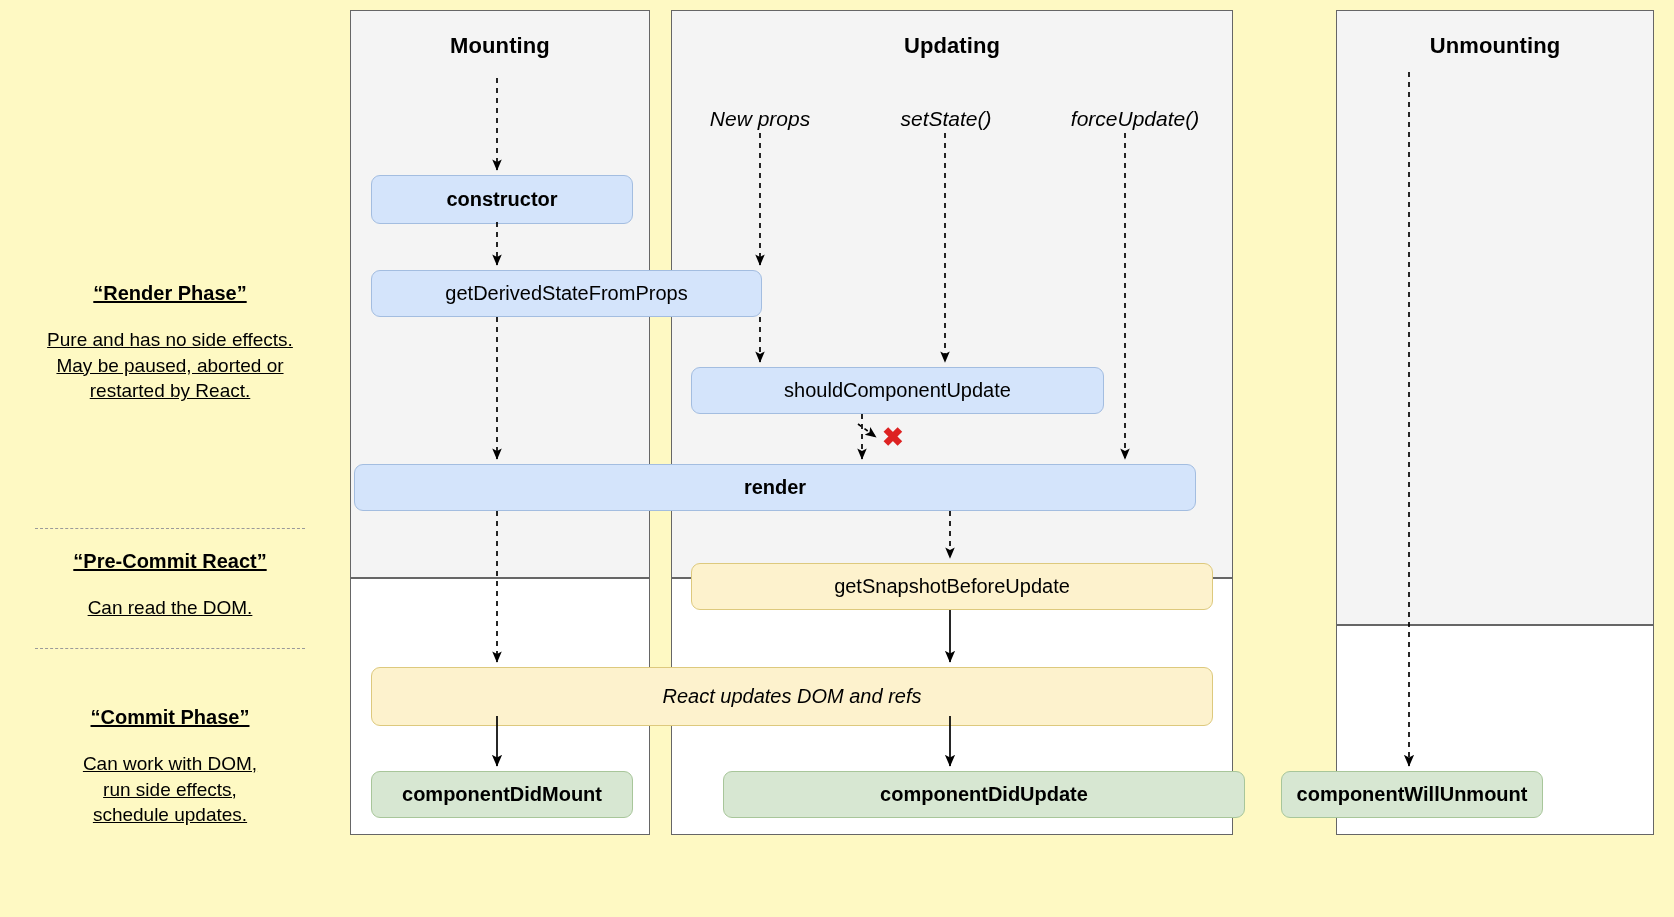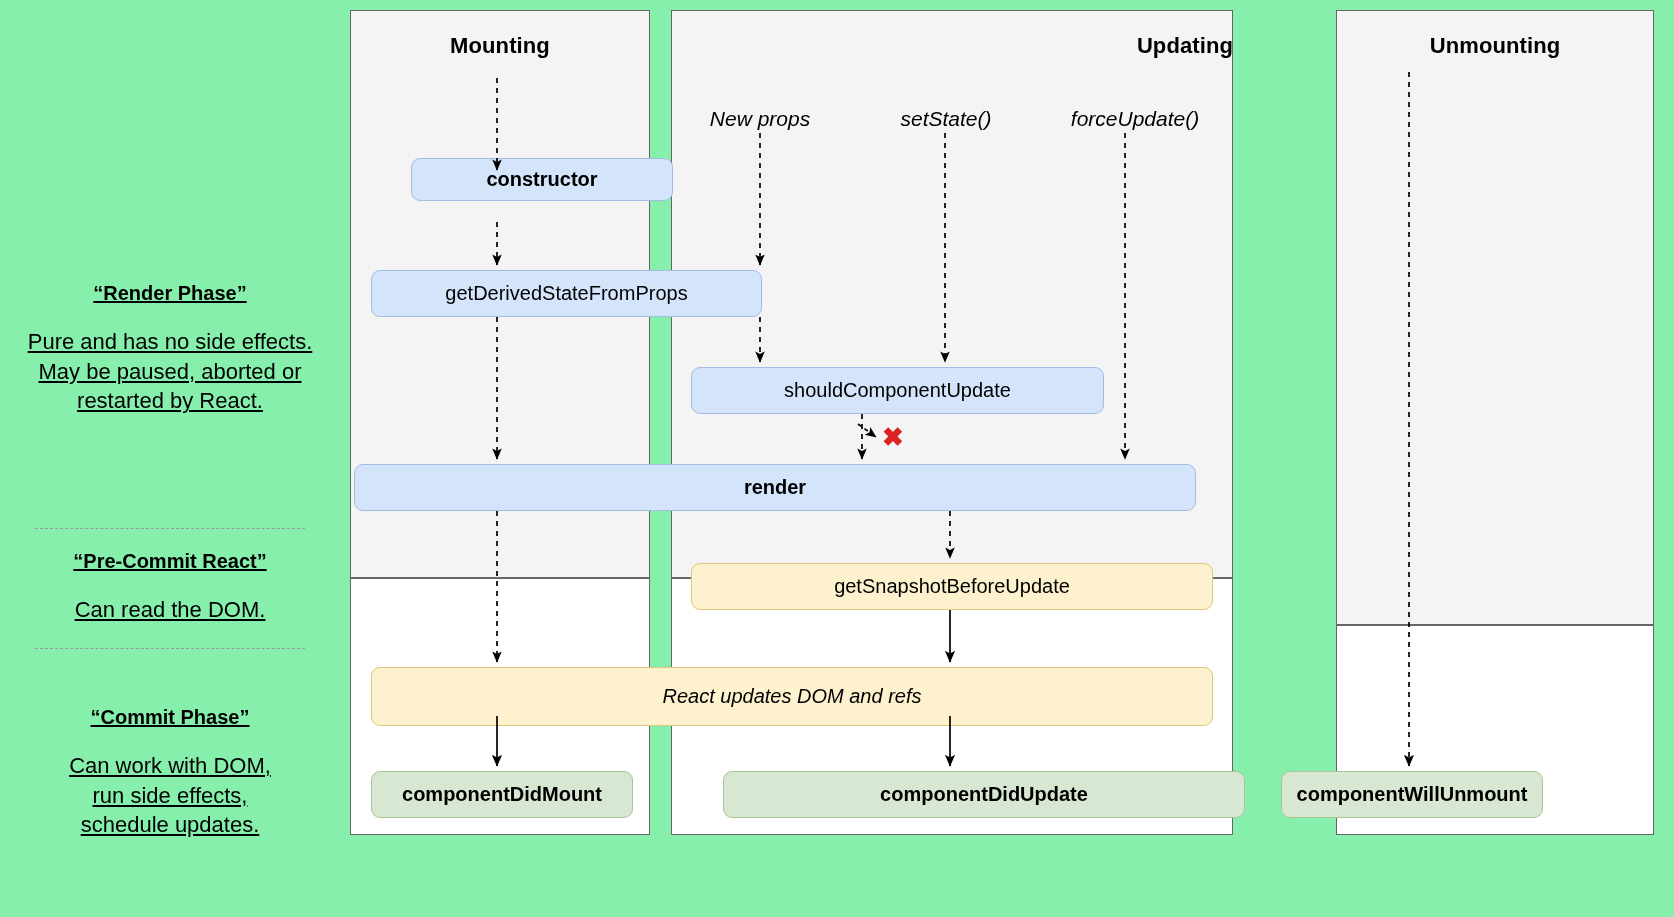--- a/index.html
+++ b/index.html
@@ -4,21 +4,21 @@
 <style>
   html, body {
     margin: 0;
     padding: 0;
     background: #ffffff;
   }
   #stage {
     position: relative;
     width: 1674px;
     height: 917px;
-    background: #86efac;
+    background: #fef9c3;
     font-family: "Liberation Sans", sans-serif;
     overflow: hidden;
   }
 
   
   .panel {
     position: absolute;
     box-sizing: border-box;
     border: 1.5px solid #666666;
     background: #f4f4f4;
@@ -74,21 +74,21 @@
     text-align: center;
     color: #000000;
     text-decoration: underline;
   }
   .phase-title {
     font-weight: bold;
     font-size: 20px;
     margin-bottom: 22px;
   }
   .phase-desc {
-    font-size: 22px;
+    font-size: 19px;
     line-height: 1.35;
     white-space: pre-line;
   }
   .hdivider {
     position: absolute;
     left: 35px;
     width: 270px;
     height: 0;
     border-top: 1.5px dashed #9a9a9a;
   }
@@ -114,31 +114,31 @@
 <body>
 
 <div id="stage">
 
   <div class="panel" style="left:350px; top:10px; width:300px; height:568px;"></div>
   <div class="panel lower" style="left:350px; top:578px; width:300px; height:257px;"></div>
   <div class="panel-title" style="left:350px; top:33px; width:300px;">Mounting</div>
 
   <div class="panel" style="left:671px; top:10px; width:562px; height:568px;"></div>
   <div class="panel lower" style="left:671px; top:578px; width:562px; height:257px;"></div>
-  <div class="panel-title" style="left:671px; top:33px; width:562px;text-align:right;">Updating</div>
+  <div class="panel-title" style="left:671px; top:33px; width:562px;">Updating</div>
 
   <div class="panel" style="left:1336px; top:10px; width:318px; height:615px;"></div>
   <div class="panel lower" style="left:1336px; top:625px; width:318px; height:210px;"></div>
   <div class="panel-title" style="left:1336px; top:33px; width:318px;">Unmounting</div>
 
   <div class="trigger" style="left:680px; top:107px; width:160px;">New props</div>
   <div class="trigger" style="left:866px; top:107px; width:160px;">setState()</div>
   <div class="trigger" style="left:1045px; top:107px; width:180px;">forceUpdate()</div>
 
-  <div class="lbox blue bold" style="left:371px; top:158px; width:262px; height:43px;margin-left:40px;">constructor</div>
+  <div class="lbox blue bold" style="left:371px; top:175px; width:262px; height:49px;">constructor</div>
 
   <div class="lbox blue" style="left:371px; top:270px; width:391px; height:47px;">getDerivedStateFromProps</div>
 
   <div class="lbox blue" style="left:691px; top:367px; width:413px; height:47px;">shouldComponentUpdate</div>
 
   <div class="lbox blue bold" style="left:354px; top:464px; width:842px; height:47px;">render</div>
 
   <div class="lbox yellow" style="left:691px; top:563px; width:522px; height:47px;">getSnapshotBeforeUpdate</div>
 
   <div class="lbox yellow italic" style="left:371px; top:667px; width:842px; height:59px;">React updates DOM and refs</div>

